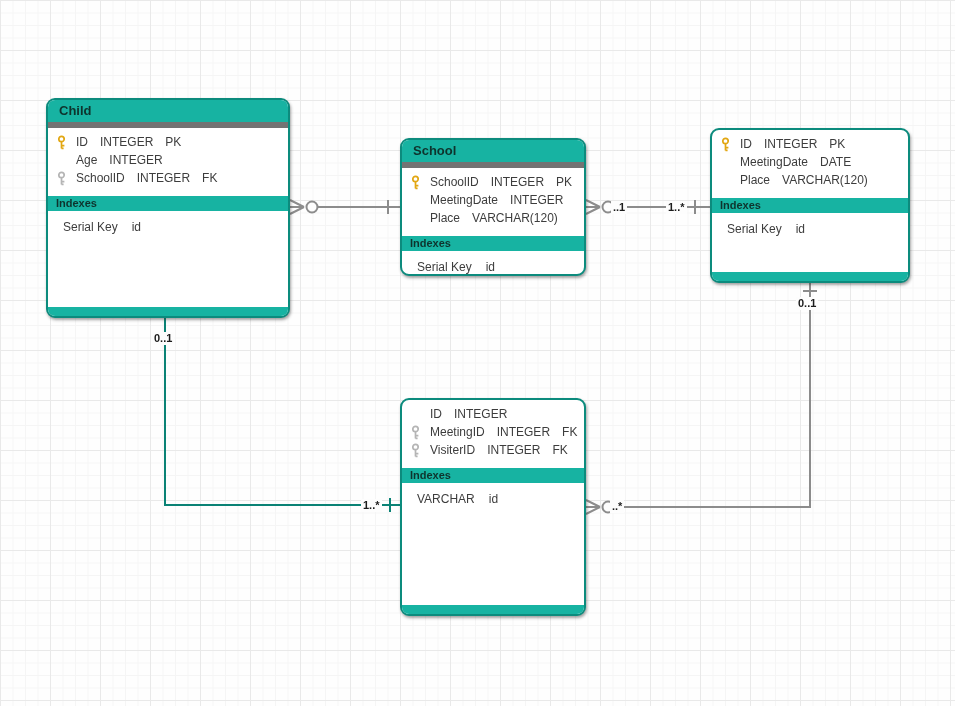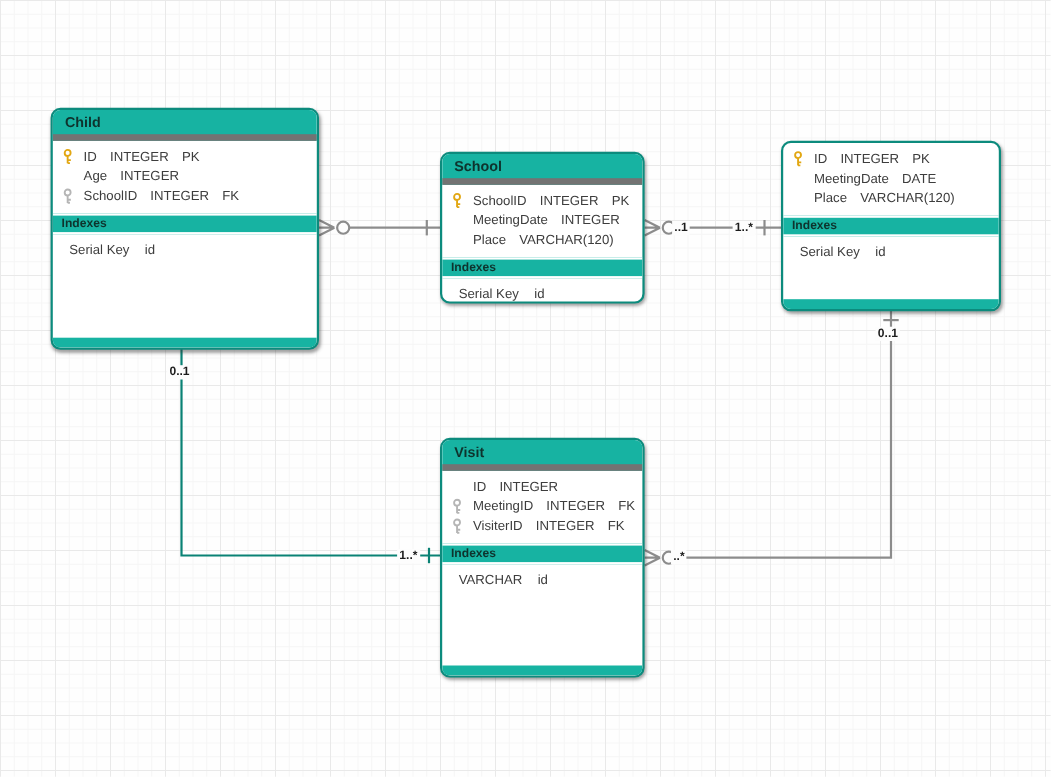--- a/index.html
+++ b/index.html
@@ -185,21 +185,20 @@
   <div class="t-indexes-bar">Indexes</div>
   <div class="t-index-row">
     <span class="iname">Serial Key</span>
     <span class="icols">id</span>
   </div>
   <div class="t-filler"></div>
   <div class="t-footer"></div>
 </div>
 
 <div class="table-frame" style="left:400px;top:398px;width:186px;height:218px;">
-  <div class="t-header">Visit</div>
   <div class="t-cols">
     <div class="t-row">
       <span class="kicon"></span>
       <span class="cname">ID</span>
       <span class="ctype">INTEGER</span>
     </div>
     <div class="t-row">
       <span class="kicon fk"><svg width="13" height="15" viewBox="0 0 13 15">
             <circle cx="6.5" cy="4" r="2.7" fill="none" stroke="currentColor" stroke-width="1.7"></circle>
             <path d="M6.5,6.7 L6.5,13.5 M6.5,10.6 L9.4,10.6 M6.5,13.3 L8.6,13.3" fill="none" stroke="currentColor" stroke-width="1.7"></path>

